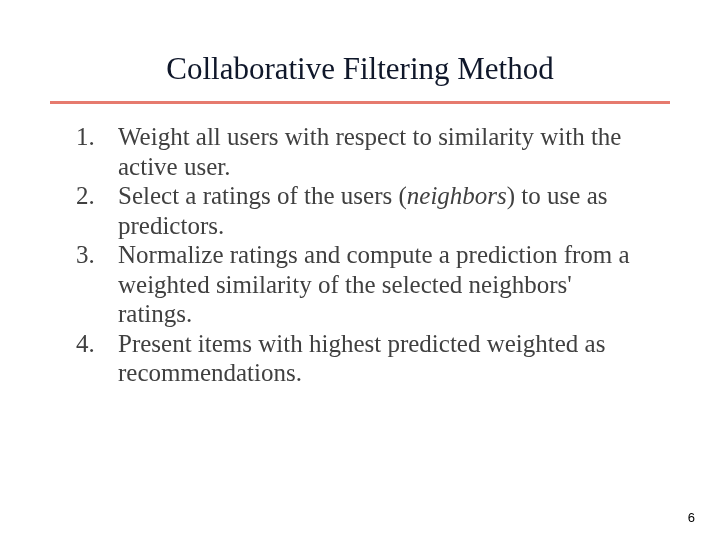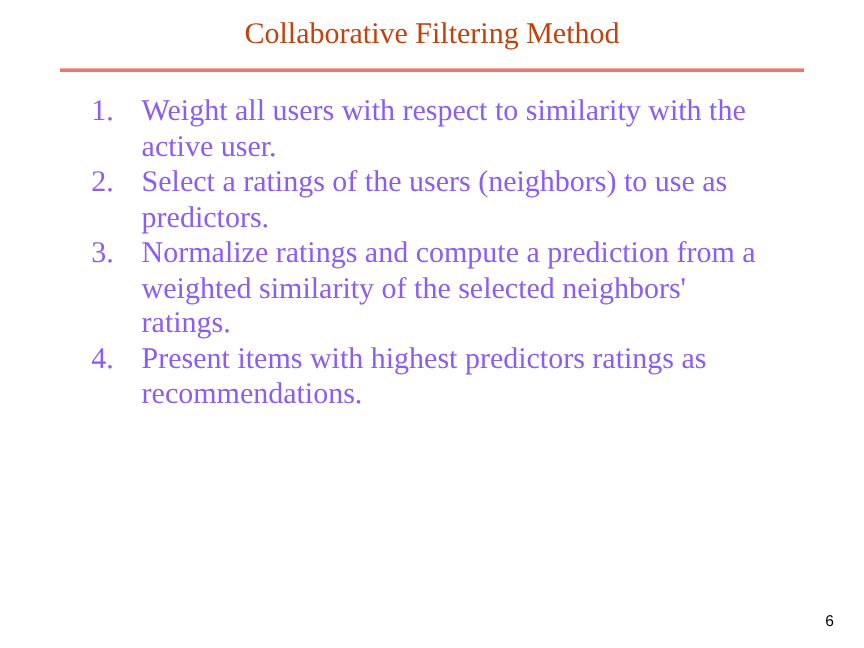--- a/index.html
+++ b/index.html
@@ -17,61 +17,63 @@
       overflow: hidden;
     }
 
     .slide {
       width: 100%;
       height: 100%;
       padding: 15px 40px 30px 40px;
     }
 
     .title {
-      color: #c2410c;
-      font-size: 25px;
+      color: #0f172a;
+      font-size: 31px;
       font-weight: 400;
       text-align: center;
       padding: 0 0 14px 0;
+      margin-top: 36px;
     }
 
     .title-underline {
       height: 3px;
       background: #e67a6e;
       margin: 0 10px 18px 10px;
     }
 
     .content {
       padding-left: 28px;
       padding-right: 30px;
     }
 
     ol.steps {
       list-style: none;
       counter-reset: step;
     }
 
     ol.steps li {
       counter-increment: step;
-      color: #8b5cf6;
+      color: #404040;
       font-size: 25px;
       line-height: 1.18;
       margin-bottom: 0px;
       padding-left: 50px;
       position: relative;
     }
 
     ol.steps li::before {
       content: counter(step) ".";
       position: absolute;
       left: 8px;
       top: 0;
     }
 
     .italic {
+      font-style: italic;
       text-align: right;
     }
 
     .page-number {
       position: absolute;
       bottom: 15px;
       right: 25px;
       font-family: Arial, sans-serif;
       font-size: 13px;
       color: #000000;
@@ -82,18 +84,18 @@
 
 <div class="slide">
   <h1 class="title">Collaborative Filtering Method</h1>
   <div class="title-underline"></div>
 
   <div class="content">
     <ol class="steps">
       <li><span>Weight all users with respect to similarity with the active user.</span><span class="italic"></span><span></span></li>
       <li><span>Select a ratings of the users (</span><span class="italic">neighbors</span><span>) to use as predictors.</span></li>
       <li><span>Normalize ratings and compute a prediction from a weighted similarity of the selected neighbors' ratings.</span><span class="italic"></span><span></span></li>
-      <li><span>Present items with highest predictors ratings as recommendations.</span><span class="italic"></span><span></span></li>
+      <li><span>Present items with highest predicted weighted as recommendations.</span><span class="italic"></span><span></span></li>
     </ol>
   </div>
 
   <div class="page-number">6</div>
 </div>
 
 </body></html>

